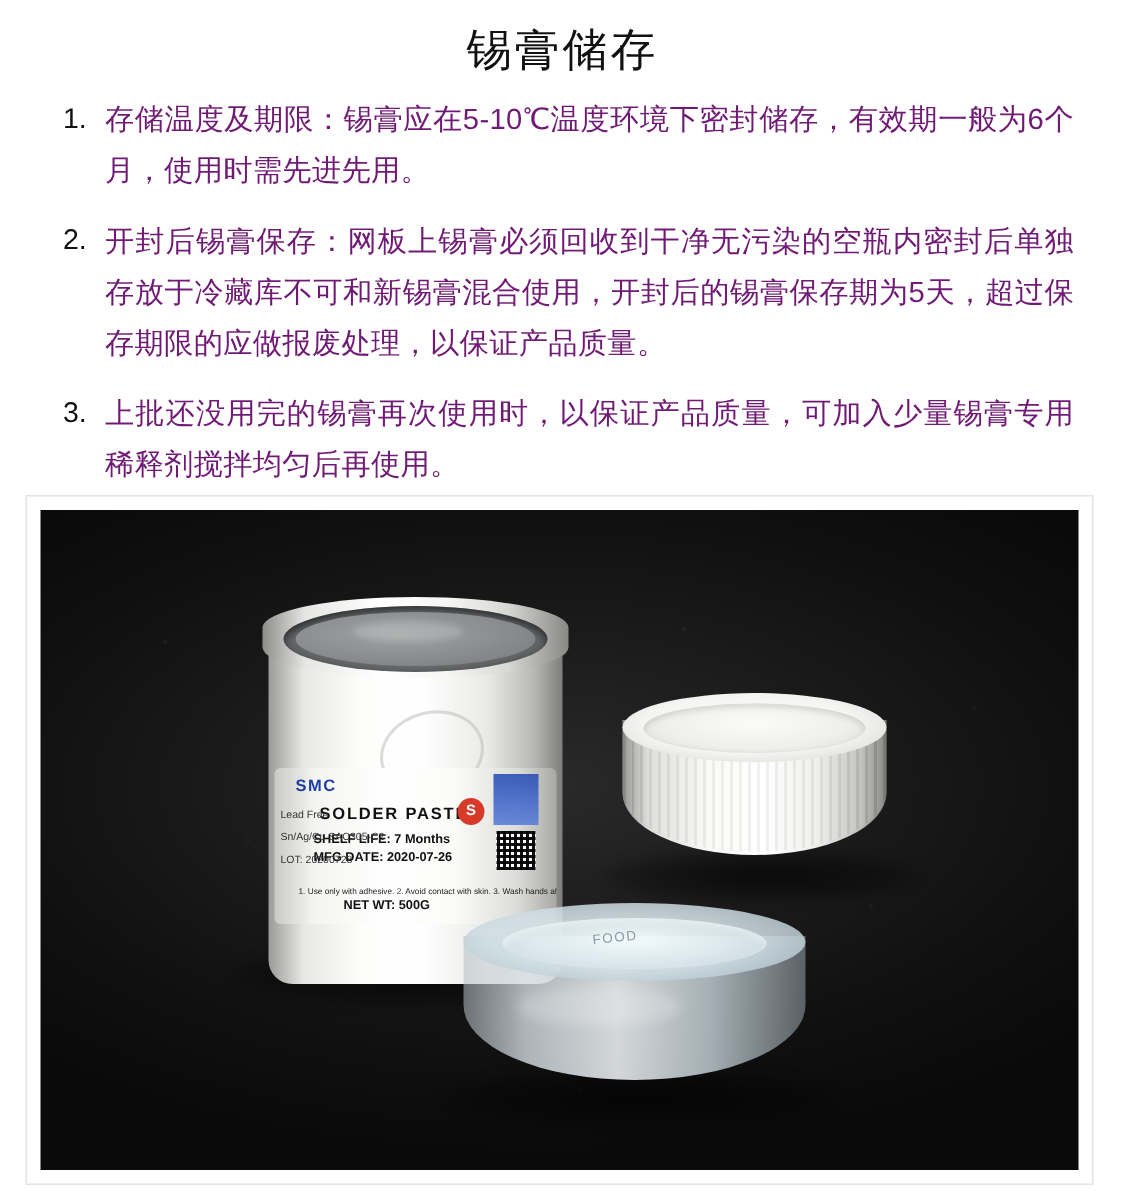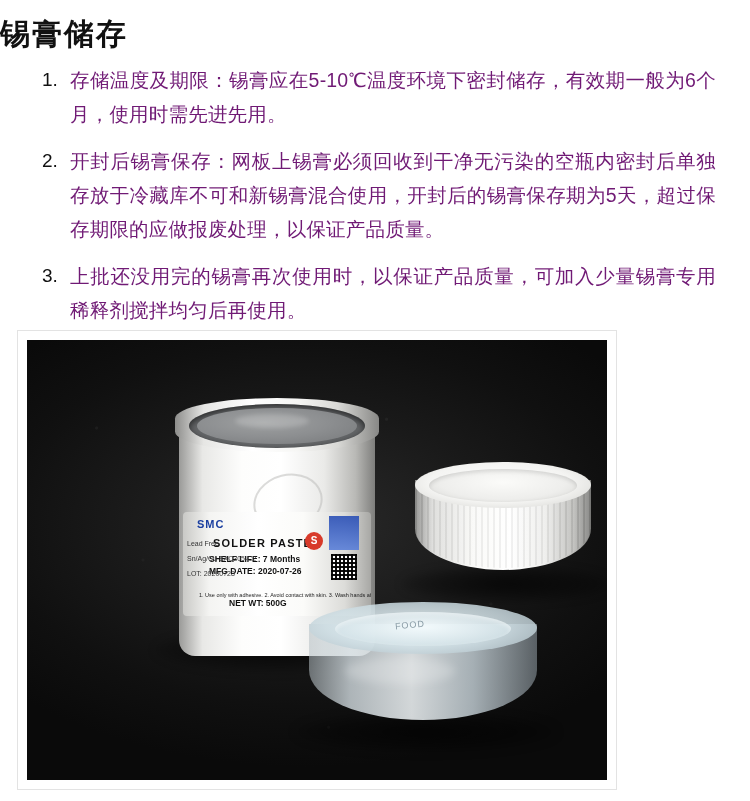--- a/index.html
+++ b/index.html
@@ -14,22 +14,23 @@
     color: #1a1a1a;
     overflow: hidden;
   }
   .page {
     position: relative;
     width: 750px;
     height: 801px;
     background: #ffffff;
   }
   .title {
+    text-align: center;
     font-size: 30px;
-    font-weight: bold;
+    font-weight: normal;
     letter-spacing: 2px;
     color: #111111;
     padding-top: 14px;
     padding-bottom: 10px;
     line-height: 1.3;
   }
   .items {
     padding: 0 34px 0 42px;
   }
   .item {
@@ -51,21 +52,21 @@
     font-size: 19.5px;
     line-height: 34px;
     color: #701a75;
     text-align: justify;
     letter-spacing: 0.2px;
   }
   .photo-frame {
     position: absolute;
     left: 17px;
     top: 330px;
-    width: 600px;
+    width: 712px;
     height: 460px;
     background: #ffffff;
     border: 1px solid #e3e3e3;
     box-sizing: border-box;
     padding: 9px;
   }
   .photo {
     position: relative;
     width: 100%;
     height: 100%;

